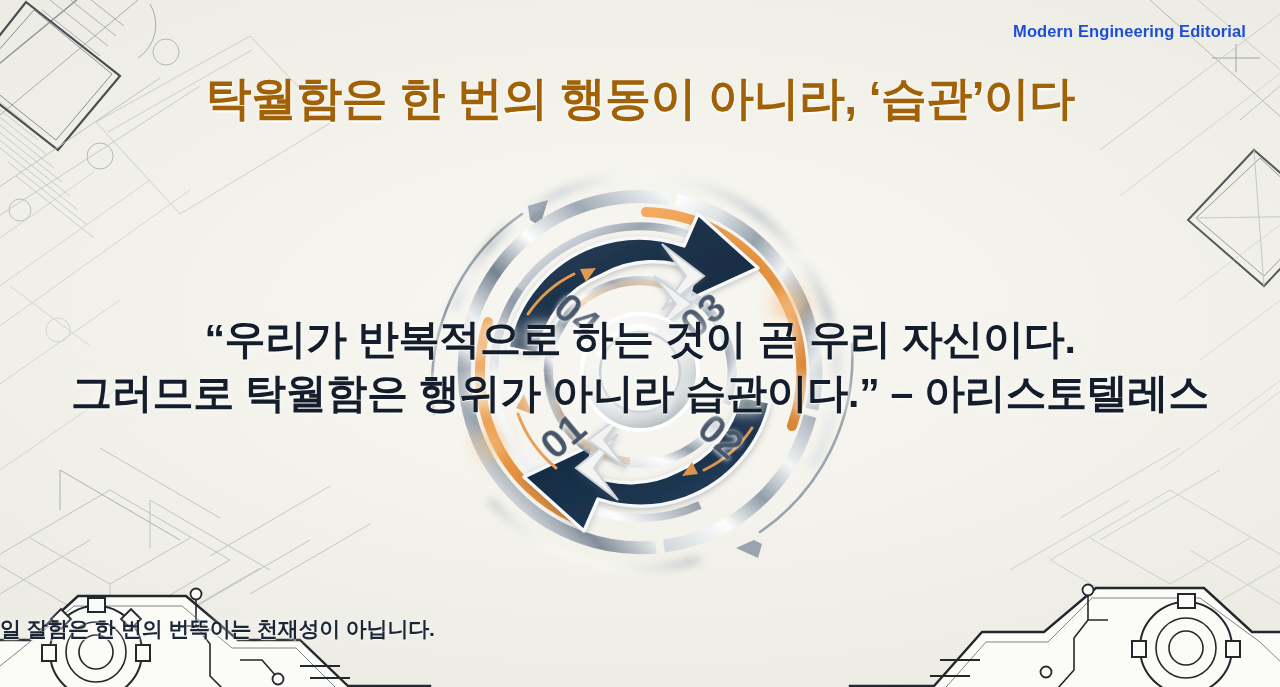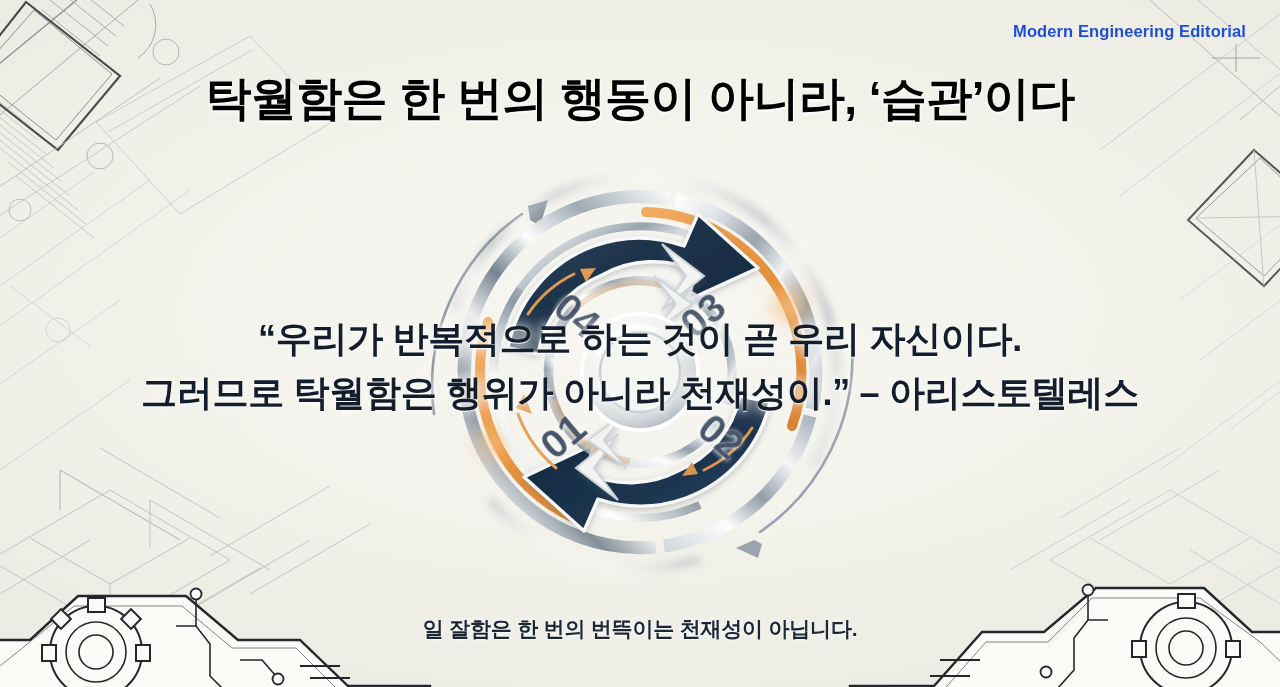--- a/index.html
+++ b/index.html
@@ -53,21 +53,21 @@
 
   
   .title {
     position: absolute;
     top: 68px;
     left: 0;
     width: 1280px;
     text-align: center;
     font-size: 46px;
     font-weight: bold;
-    color: #000000;
+    color: #a16207;
     letter-spacing: -0.6px;
     text-shadow:
       0 1px 0 #ffffff,
       0 2px 3px rgba(255,255,255,0.85),
       1px 1px 0 rgba(255,255,255,0.6);
     white-space: nowrap;
   }
 
   
   .diagram {
@@ -87,39 +87,38 @@
   }
 
   
   .quote {
     position: absolute;
     left: 0;
     top: 312px;
     width: 1280px;
     text-align: center;
     color: #131d2b;
-    font-size: 36px;
+    font-size: 41px;
     font-weight: bold;
     line-height: 54px;
     letter-spacing: -0.3px;
     text-shadow:
       0 0 10px rgba(250,250,246,0.95),
       0 0 18px rgba(250,250,246,0.9),
       0 1px 0 rgba(255,255,255,0.9);
     white-space: nowrap;
   }
   .quote .ln { display: block; }
 
   
   .caption {
     position: absolute;
     left: 0;
     top: 612px;
     width: 1280px;
-    text-align: center;
     color: #1c2736;
     font-size: 21px;
     font-weight: bold;
     line-height: 33px;
     letter-spacing: -0.2px;
     text-shadow: 0 0 8px rgba(250,250,246,0.9), 0 1px 0 rgba(255,255,255,0.8);
     white-space: nowrap;
   }
   .caption .ln { display: block; }
 </style>
@@ -475,20 +474,20 @@
 
         <text class="cyclelabel" x="72" y="-46" transform="rotate(-40 72 -46)" text-anchor="middle" filter="url(#labelShadow)">03</text>
 
         <text class="cyclelabel" x="-72" y="-46" transform="rotate(40 -72 -46)" text-anchor="middle" filter="url(#labelShadow)">04</text>
       </g>
     </svg>
   </div>
 
   <div class="quote">
     <span class="ln">“우리가 반복적으로 하는 것이 곧 우리 자신이다.</span>
-    <span class="ln">그러므로 탁월함은 행위가 아니라 천재성이.” – 아리스토텔레스</span>
+    <span class="ln">그러므로 탁월함은 행위가 아니라 습관이다.” – 아리스토텔레스</span>
   </div>
 
   <div class="caption">
     <span class="ln">일 잘함은 한 번의 번뜩이는 천재성이 아닙니다.</span>
   </div>
 
 </div>
 
 </body></html>

